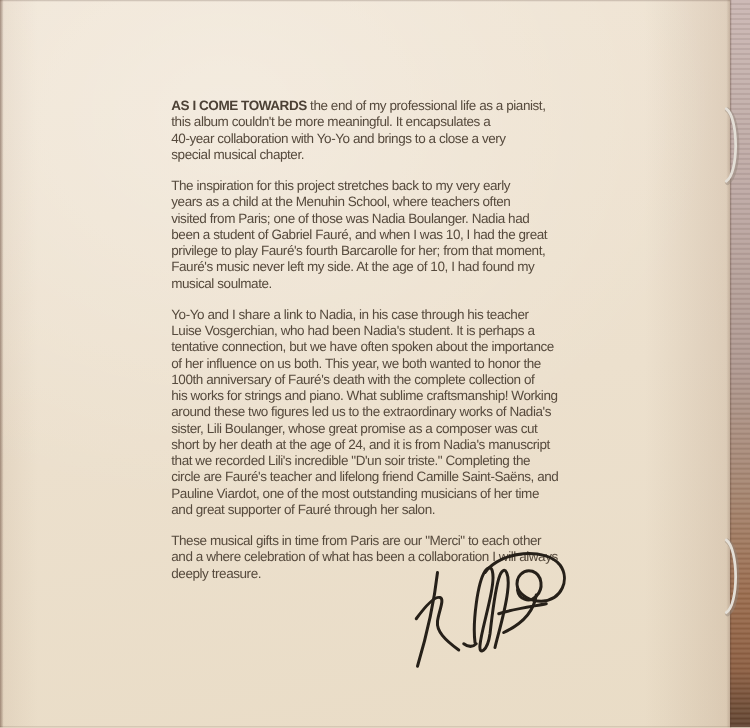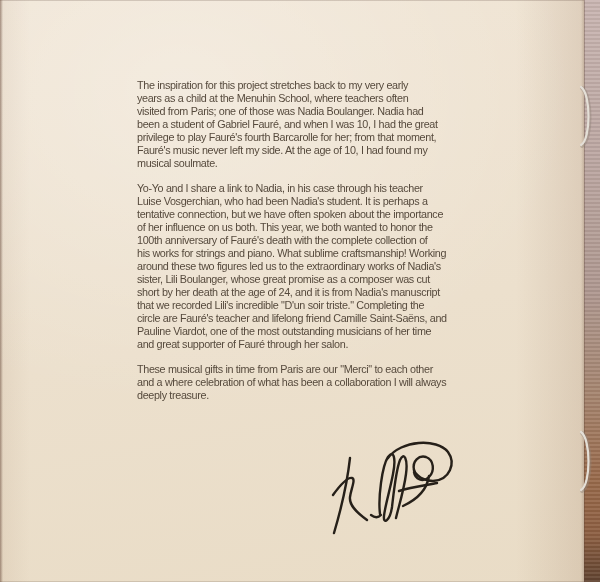--- a/index.html
+++ b/index.html
@@ -56,20 +56,24 @@
 </style>
 </head>
 <body>
 
 <div class="page">
   <div class="edge-top"></div>
   <div class="edge-left"></div>
   <div class="edge-bottom"></div>
 
   <div class="text-block">
+    <p><span class="lead">AS I COME TOWARDS </span><span>the end of my professional life as a pianist,
+this album couldn't be more meaningful. It encapsulates a
+40-year collaboration with Yo-Yo and brings to a close a very
+special musical chapter.</span></p>
     <p><span>The inspiration for this project stretches back to my very early
 years as a child at the Menuhin School, where teachers often
 visited from Paris; one of those was Nadia Boulanger. Nadia had
 been a student of Gabriel Fauré, and when I was 10, I had the great
 privilege to play Fauré's fourth Barcarolle for her; from that moment,
 Fauré's music never left my side. At the age of 10, I had found my
 musical soulmate.</span></p>
     <p><span>Yo-Yo and I share a link to Nadia, in his case through his teacher
 Luise Vosgerchian, who had been Nadia's student. It is perhaps a
 tentative connection, but we have often spoken about the importance

